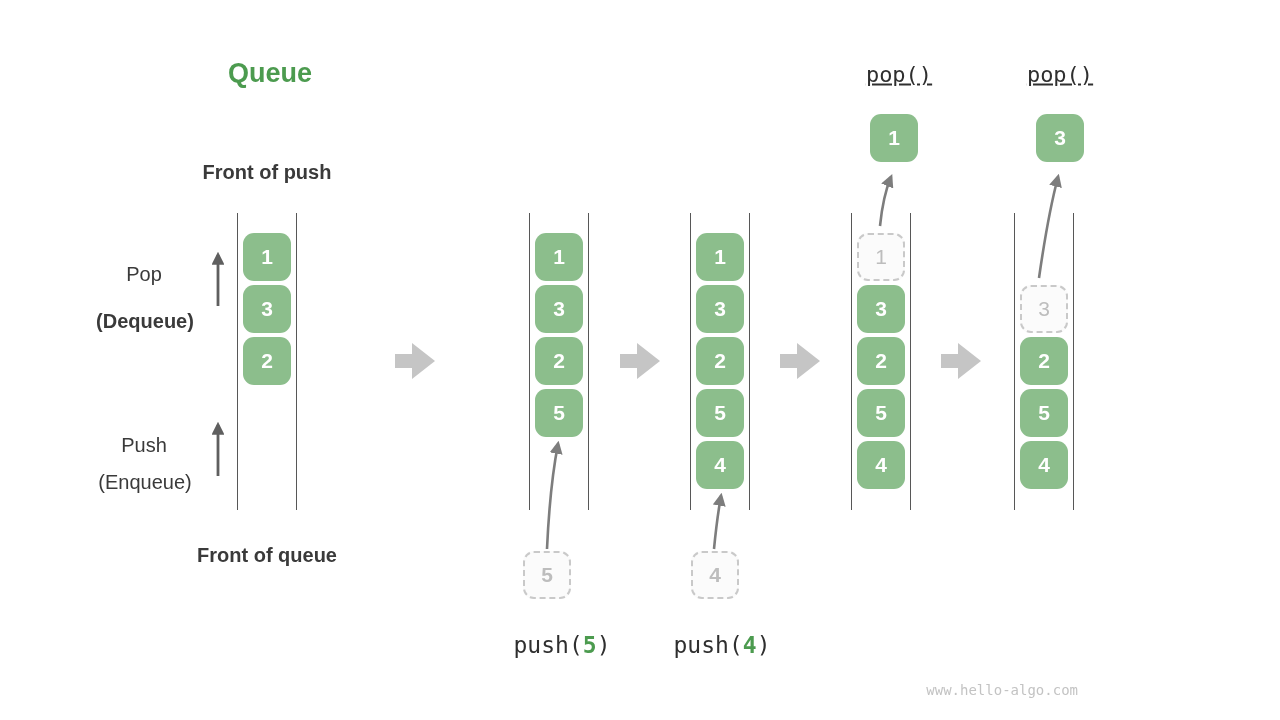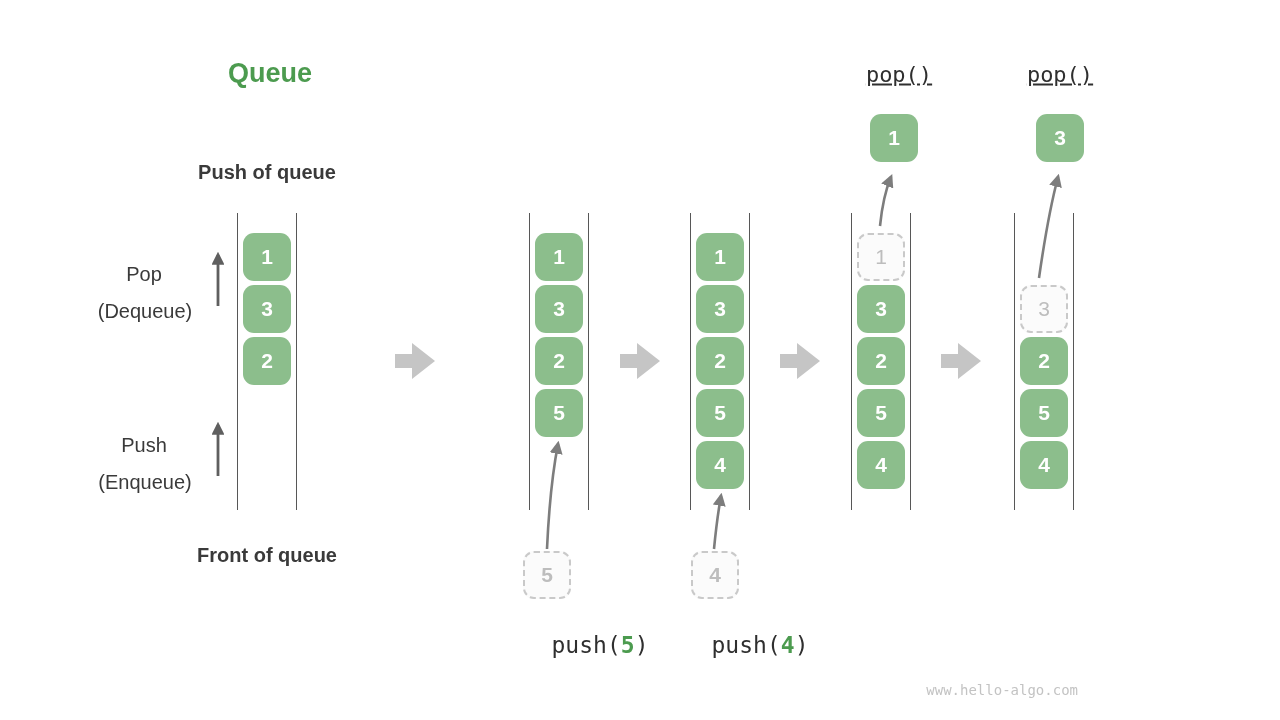--- a/index.html
+++ b/index.html
@@ -8,21 +8,21 @@
     font-family:"Liberation Sans",sans-serif;overflow:hidden;
   }
   .abs{position:absolute;}
   .ctr{transform:translate(-50%,-50%);white-space:nowrap;}
   .title{font-size:27px;font-weight:bold;color:#4c9b4f;}
   .big-label{font-size:20px;font-weight:bold;color:#3a3a3a;}
   .side-bold{font-size:20px;font-weight:normal;color:#3a3a3a;}
   .side-norm{font-size:20px;color:#3a3a3a;}
   .code{font-family:"DejaVu Sans Mono","Liberation Mono",monospace;color:#2f2f2f;}
   .pop-label{font-size:22px;text-decoration:underline;}
-  .push-label{font-size:23px;margin-left:38px;}
+  .push-label{font-size:23px;}
   .push-arg{color:#4c9b4f;font-weight:bold;}
   .watermark{font-family:"DejaVu Sans Mono",monospace;font-size:14px;color:#c3c3c3;}
 
   .col{
     position:absolute;top:213px;height:297px;width:58px;
     border-left:1.6px solid #575757;border-right:1.6px solid #575757;
   }
   .cell{
     position:absolute;left:50%;transform:translateX(-50%);
     width:48px;height:48px;border-radius:11px;
@@ -39,24 +39,24 @@
     font-size:21px;font-weight:bold;box-sizing:border-box;}
   svg.overlay{position:absolute;left:0;top:0;pointer-events:none;}
 </style>
 </head>
 <body>
 
 <div id="canvas">
 
   <div class="abs ctr title" style="left:270px;top:73px;">Queue</div>
 
-  <div class="abs ctr big-label" style="left:267px;top:172px;">Push of queue</div>
+  <div class="abs ctr big-label" style="left:267px;top:172px;">Front of push</div>
 
   <div class="abs ctr side-bold" style="left:144px;top:274px;">Pop</div>
-  <div class="abs ctr side-norm" style="left:145px;top:311px;">(Dequeue)</div>
+  <div class="abs ctr side-norm" style="left:145px;top:321px;font-weight:bold;">(Dequeue)</div>
 
   <div class="abs ctr side-bold" style="left:144px;top:445px;">Push</div>
   <div class="abs ctr side-norm" style="left:145px;top:482px;">(Enqueue)</div>
 
   <div class="abs ctr big-label" style="left:267px;top:555px;">Front of queue</div>
 
   <div class="abs ctr code pop-label" style="left:899px;top:74px;">pop()</div>
   <div class="abs ctr code pop-label" style="left:1060px;top:74px;">pop()</div>
 
   <div class="float-cell green" style="left:870px;top:114px;">1</div>

